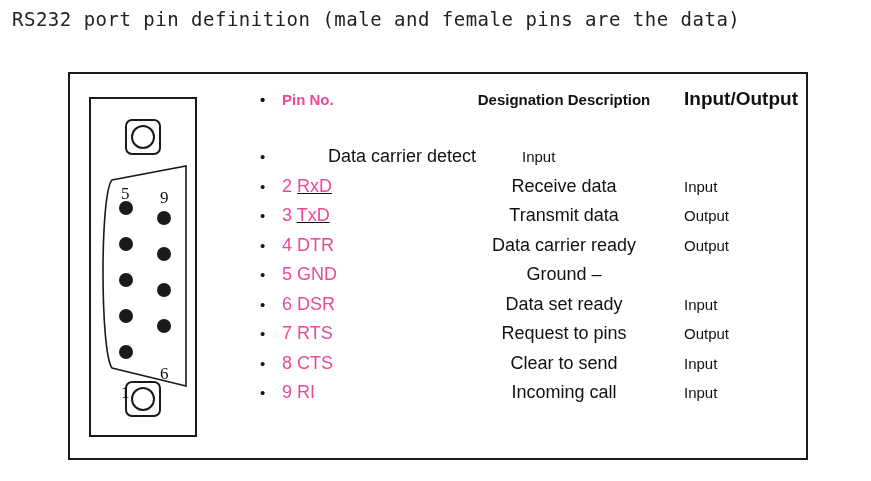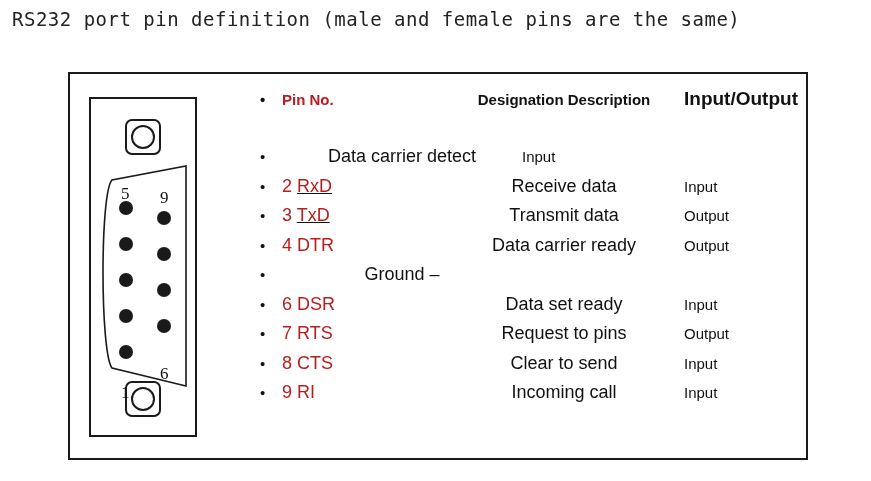--- a/index.html
+++ b/index.html
@@ -78,21 +78,21 @@
     width: 22px;
     flex: 0 0 22px;
     text-align: left;
     font-size: 15px;
     line-height: 1;
     color: #111;
   }
   .c-pin {
     flex: 0 0 162px;
     font-size: 18px;
-    color: #b91c1c;
+    color: #ec4899;
   }
   .row.header .c-pin {
     font-size: 15px;
   }
   .c-desc {
     flex: 0 0 240px;
     font-size: 18px;
     color: #111;
     text-align: center;
   }
@@ -111,21 +111,21 @@
     text-decoration: underline;
     text-decoration-color: #111;
   }
   .spacer {
     height: 16px;
   }
 </style>
 </head>
 <body>
 
-<div class="page-title">RS232 port pin definition (male and female pins are the same)</div>
+<div class="page-title">RS232 port pin definition (male and female pins are the data)</div>
 
 <div class="diagram-box">
 
   <div class="connector">
     <svg width="130" height="342" viewBox="0 0 130 342">
 
       <path d="M2 2 L108 2 L108 340 L2 340 Z" fill="#ffffff" stroke="#1a1a1a" stroke-width="2"></path>
 
       <rect x="38" y="24" width="34" height="34" rx="6" ry="6" fill="#ffffff" stroke="#1a1a1a" stroke-width="2"></rect>
       <circle cx="55" cy="41" r="11" fill="#ffffff" stroke="#1a1a1a" stroke-width="2"></circle>
@@ -182,20 +182,21 @@
           <span class="c-io">Output</span>
         </div>
         <div class="row">
           <span class="bullet">•</span>
           <span class="c-pin">4 DTR</span>
           <span class="c-desc">Data carrier ready</span>
           <span class="c-io">Output</span>
         </div>
         <div class="row">
           <span class="bullet">•</span>
+          <span class="c-pin">5 GND</span>
           <span class="c-desc">Ground –</span>
           <span class="c-io"></span>
         </div>
         <div class="row">
           <span class="bullet">•</span>
           <span class="c-pin">6 DSR</span>
           <span class="c-desc">Data set ready</span>
           <span class="c-io">Input</span>
         </div>
         <div class="row">

